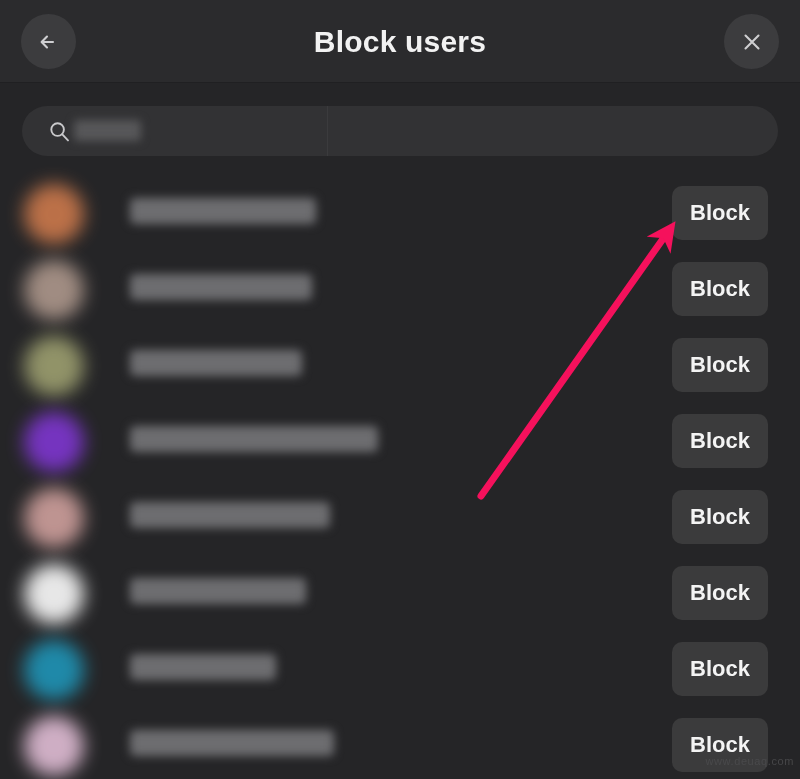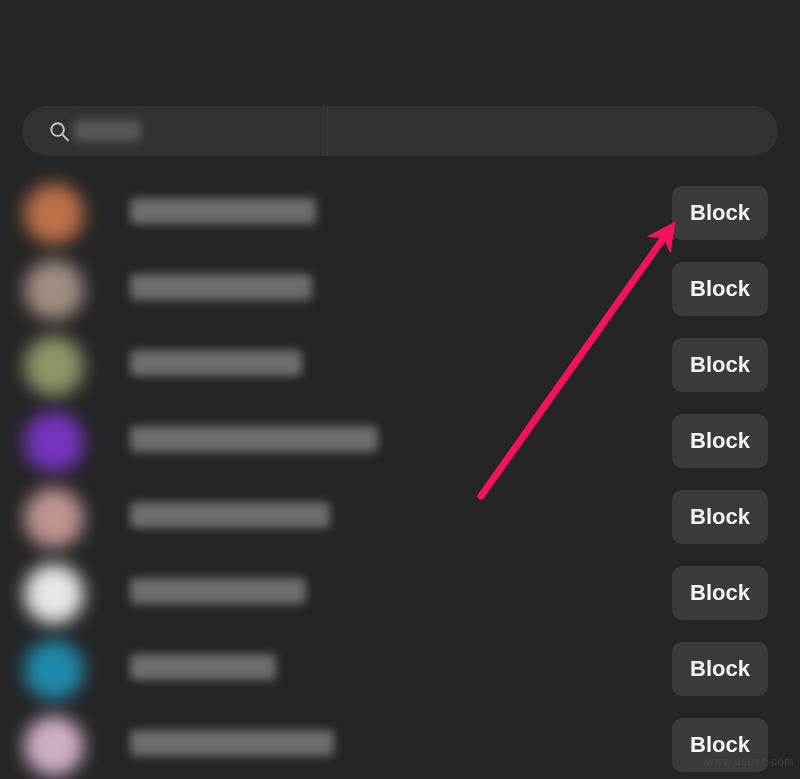--- a/index.html
+++ b/index.html
@@ -172,20 +172,40 @@
     font-size: 11px;
     letter-spacing: 0.6px;
     opacity: 0.85;
   }
 </style>
 </head>
 <body>
 
 <div id="screen">
 
+  <div id="header">
+
+    <div class="circle-btn" id="back-btn">
+      <span>
+        <svg width="26" height="26" viewBox="0 0 26 26">
+          <path d="M17 13 H6.5 M11 7.5 L5.6 13 L11 18.5" fill="none" stroke="#cfcfd1" stroke-width="2.1" stroke-linecap="round" stroke-linejoin="round"></path>
+        </svg>
+      </span>
+    </div>
+
+    <div id="header-title">Block users</div>
+
+    <div class="circle-btn" id="close-btn">
+      <span>
+        <svg width="26" height="26" viewBox="0 0 26 26">
+          <path d="M6.5 6.5 L19.5 19.5 M19.5 6.5 L6.5 19.5" fill="none" stroke="#cfcfd1" stroke-width="2.1" stroke-linecap="round"></path>
+        </svg>
+      </span>
+    </div>
+  </div>
 
   <div id="search-wrap">
     <span id="search-icon">
       <svg width="21" height="21" viewBox="0 0 21 21">
         <circle cx="8.6" cy="8.6" r="6.3" fill="none" stroke="#c9c9cb" stroke-width="1.9"></circle>
         <path d="M13.3 13.3 L19 19.4" stroke="#c9c9cb" stroke-width="1.9" stroke-linecap="round"></path>
       </svg>
     </span>
     <div id="search-placeholder">Search</div>
     <div id="search-divider"></div>

